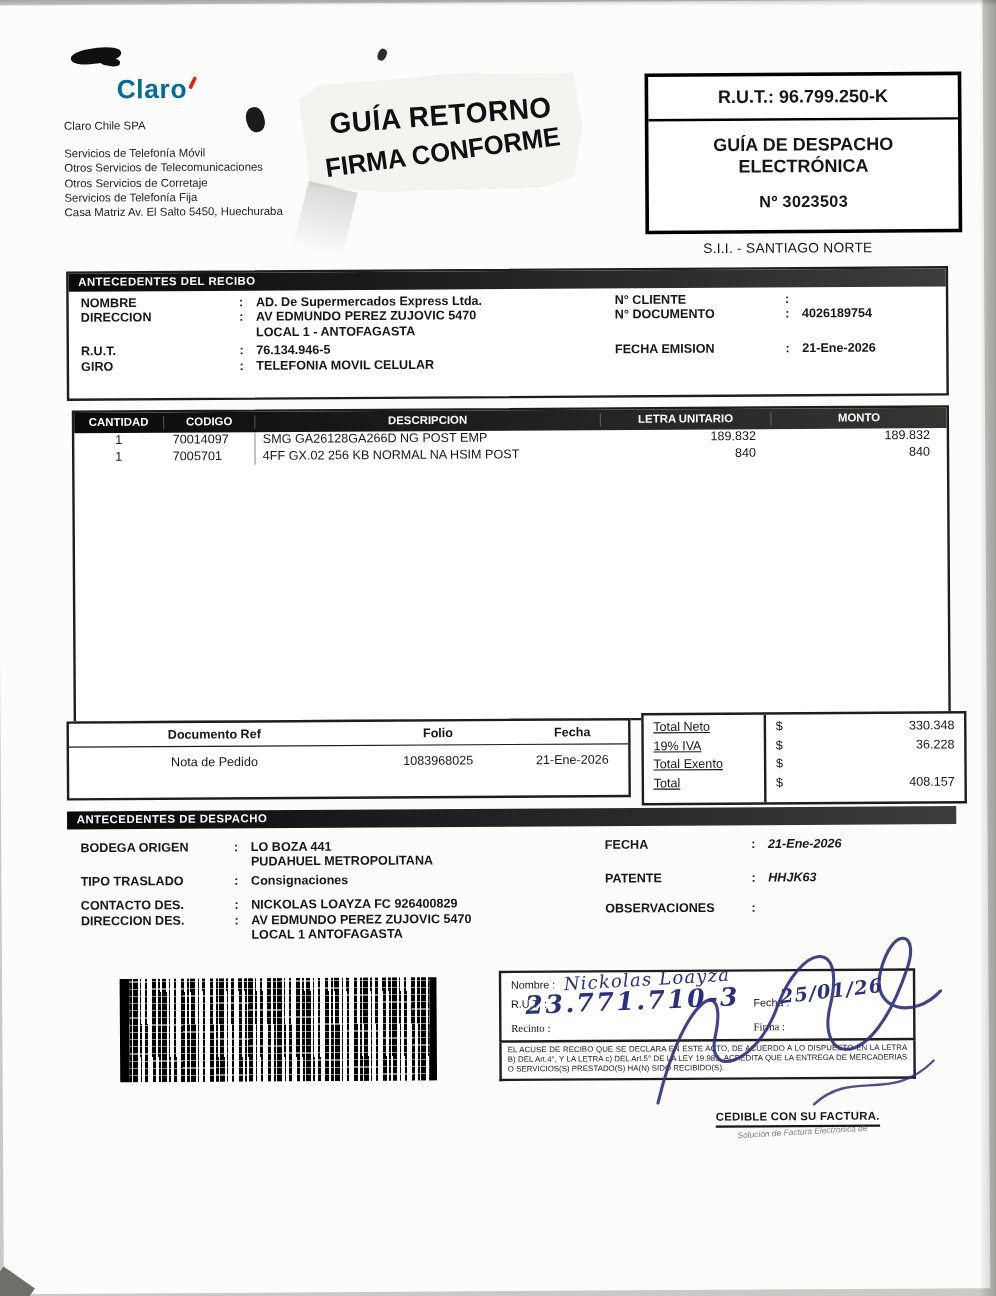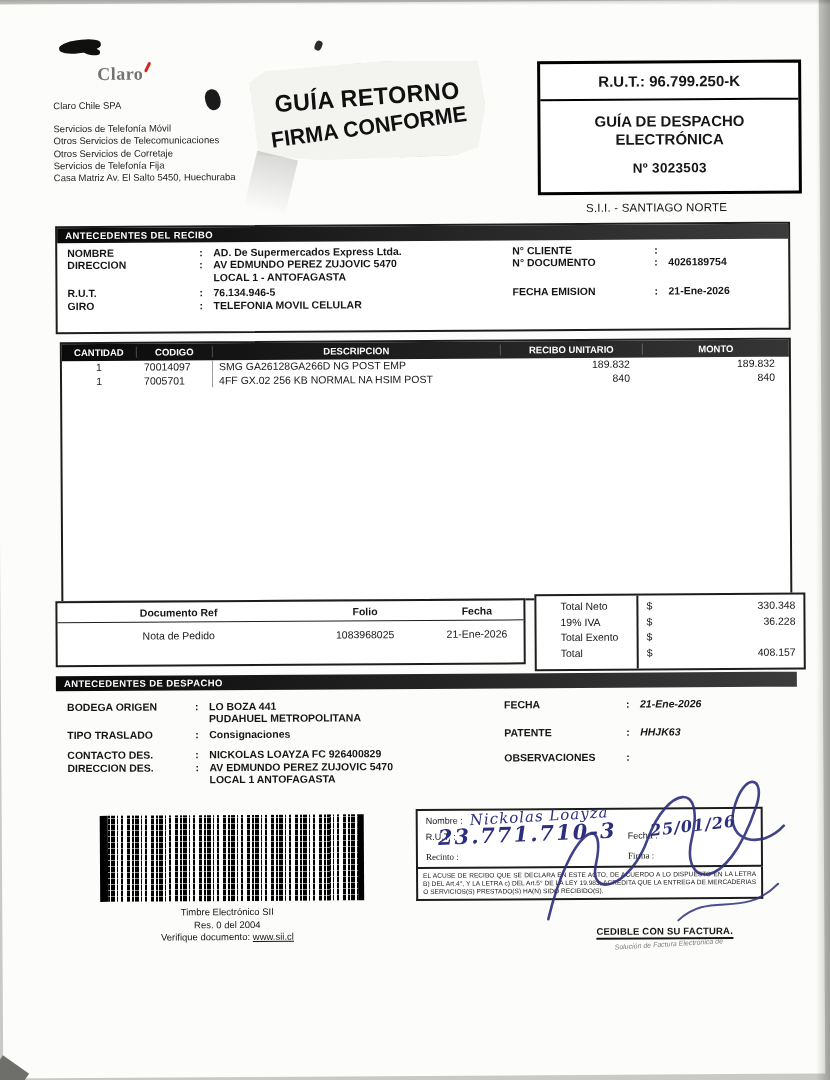--- a/index.html
+++ b/index.html
@@ -9,21 +9,21 @@
     font-family:"Liberation Sans",sans-serif;color:#161616;
   }
   .paper{
     position:absolute;left:0;top:2px;width:822px;height:1074px;
     background:#fcfcfa;
     transform:rotate(-0.35deg);transform-origin:50% 50%;
   }
   .abs{position:absolute;}
 
   
-  .logo{left:100px;top:58px;font-size:18px;font-weight:bold;color:#737373;letter-spacing:.5px;font-family:Liberation Serif, serif;}
+  .logo{left:100px;top:58px;font-size:22px;font-weight:bold;color:#0369a1;letter-spacing:.5px;}
   .logo-tick{display:inline-block;width:3px;height:11px;background:#d6271c;border-radius:2px;
     transform:rotate(26deg);margin-left:3px;vertical-align:7px;}
   .issuer{left:56px;top:96px;font-size:9.5px;line-height:12.2px;color:#222;}
   .issuer .co{margin-bottom:11px;}
 
   
   .stamp{left:254px;top:60px;width:234px;height:98px;background:#f3f3ef;
     transform:rotate(-3deg);box-shadow:0 1px 5px rgba(0,0,0,.28);
     clip-path:polygon(0% 14%,7% 3%,58% 0%,98% 5%,100% 52%,96% 93%,86% 100%,28% 97%,2% 88%);
     display:flex;flex-direction:column;align-items:center;justify-content:center;}
@@ -74,21 +74,21 @@
   .c-mon{text-align:right;padding-right:14px;}
 
   
   .refbox{left:55px;top:597px;width:466px;height:62px;border:2px solid #1d1d1d;background:#fff;}
   .ref-head{display:grid;grid-template-columns:52% 28% 20%;font-size:10.5px;font-weight:bold;
     text-align:center;padding:4px 0 3px;border-bottom:1.5px solid #1d1d1d;}
   .ref-row{display:grid;grid-template-columns:52% 28% 20%;font-size:10.5px;text-align:center;padding-top:7px;}
   .totbox{left:534px;top:593px;width:267px;height:70px;border:2px solid #1d1d1d;background:#fff;padding-top:3px;}
   .tot-div{position:absolute;left:100px;top:0;bottom:0;width:1.5px;background:#1d1d1d;}
   .trow{display:grid;grid-template-columns:100px 28px 1fr;font-size:10.5px;line-height:15.5px;}
-  .t-lab{padding-left:24px;}
+  .t-lab{padding-left:8px;text-decoration:underline;}
   .t-sym{padding-left:10px;}
   .t-val{text-align:right;padding-right:8px;}
 
   
   .despbar{left:55px;top:672px;width:733px;}
   .desp-l{left:66px;top:697px;width:430px;}
   .desp-l .frow{grid-template-columns:128px 14px 1fr;}
   .desp-r{left:503px;top:697px;width:290px;}
   .desp-r .frow{grid-template-columns:122px 14px 1fr;}
 
@@ -218,21 +218,21 @@
         </div>
       </div>
     </div>
   </div>
 
   <div class="abs items">
     <div class="items-head">
       <div>CANTIDAD</div>
       <div>CODIGO</div>
       <div>DESCRIPCION</div>
-      <div>RECIBO UNITARIO</div>
+      <div>LETRA UNITARIO</div>
       <div>MONTO</div>
     </div>
     <div class="irow">
       <div class="c-cant">1</div>
       <div class="c-cod">70014097</div>
       <div class="c-desc">SMG GA26128GA266D NG POST EMP</div>
       <div class="c-pre">189.832</div>
       <div class="c-mon">189.832</div>
     </div>
     <div class="irow">
@@ -328,25 +328,20 @@
         <span class="fval ital">HHJK63</span>
     </div>
     <div class="frow gap12">
       <span class="flabel">OBSERVACIONES</span>
         <span class="fcolon"></span>
         <span class="fval"></span>
     </div>
   </div>
 
   <div class="abs barcode"></div>
-  <div class="abs timbre-text">
-    <div>Timbre Electrónico SII</div>
-    <div>Res. 0 del 2004</div>
-    <div><span>Verifique documento: </span><span class="uline">www.sii.cl</span></div>
-  </div>
 
   <div class="abs recibo">
     <div class="recibo-fields">
       <div class="rrow r1"><span class="rlabel">Nombre</span></div>
       <div class="rrow r2"><span class="rlabel">R.U.T.</span></div>
       <div class="rrow r2 rc2"><span class="rlabel">Fecha</span></div>
       <div class="rrow r3"><span class="rlabel">Recinto</span></div>
       <div class="rrow r3 rc2"><span class="rlabel">Firma</span></div>
     </div>
     <div class="recibo-legal">EL ACUSE DE RECIBO QUE SE DECLARA EN ESTE ACTO, DE ACUERDO A LO DISPUESTO EN LA LETRA B) DEL Art.4°, Y LA LETRA c) DEL Art.5° DE LA LEY 19.983, ACREDITA QUE LA ENTREGA DE MERCADERIAS O SERVICIOS(S) PRESTADO(S) HA(N) SIDO RECIBIDO(S).</div>

